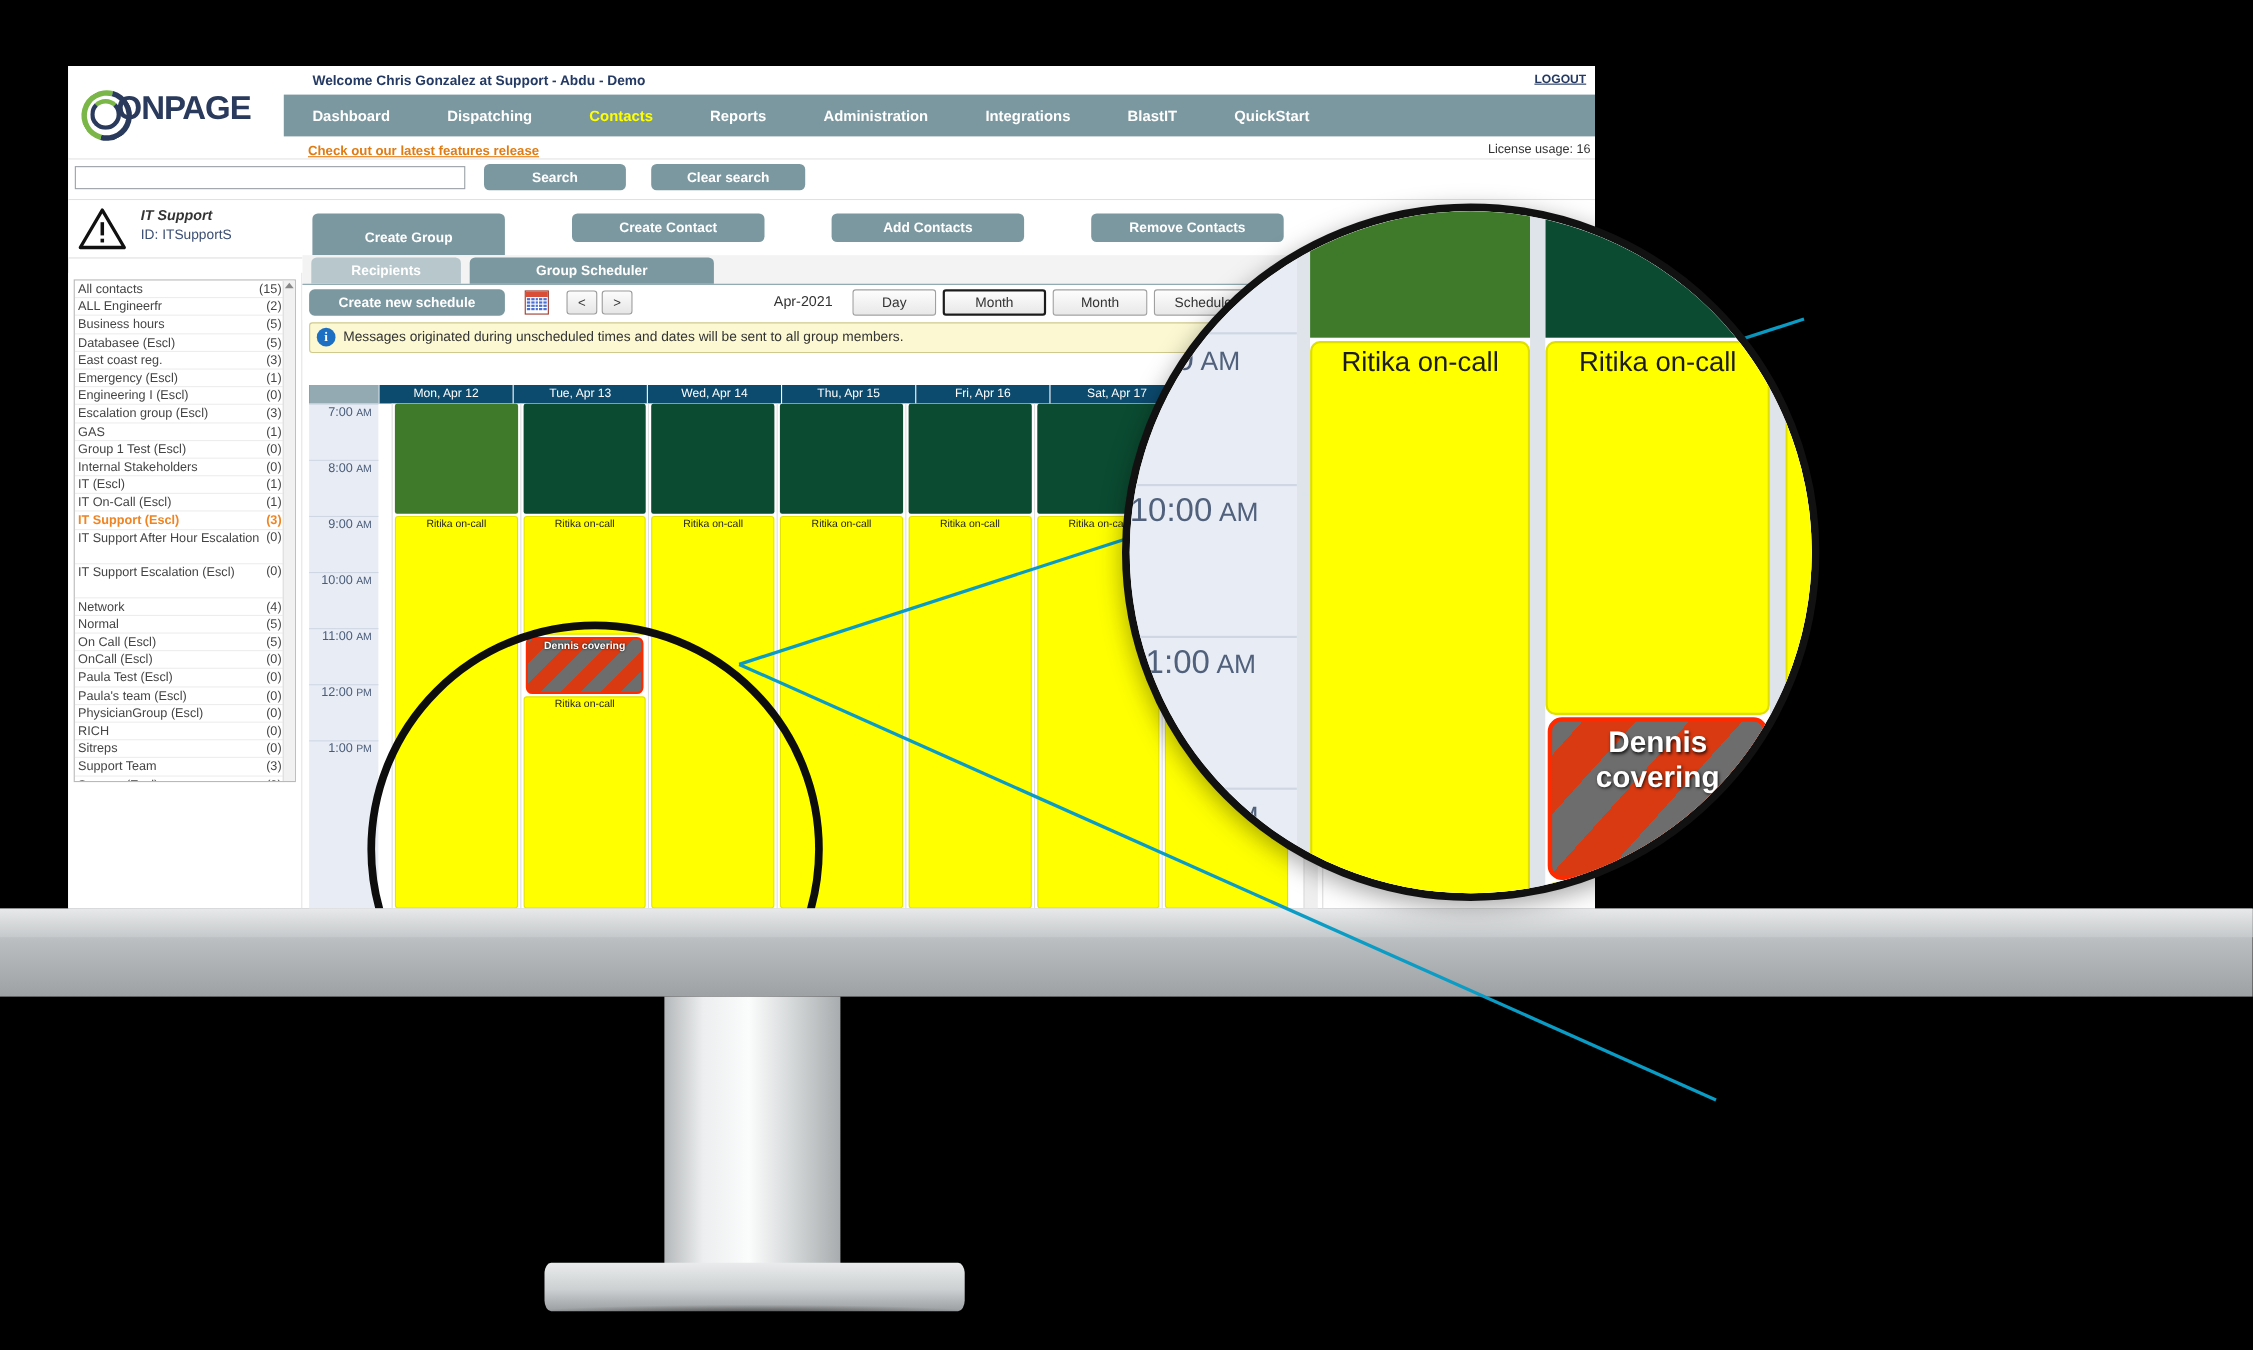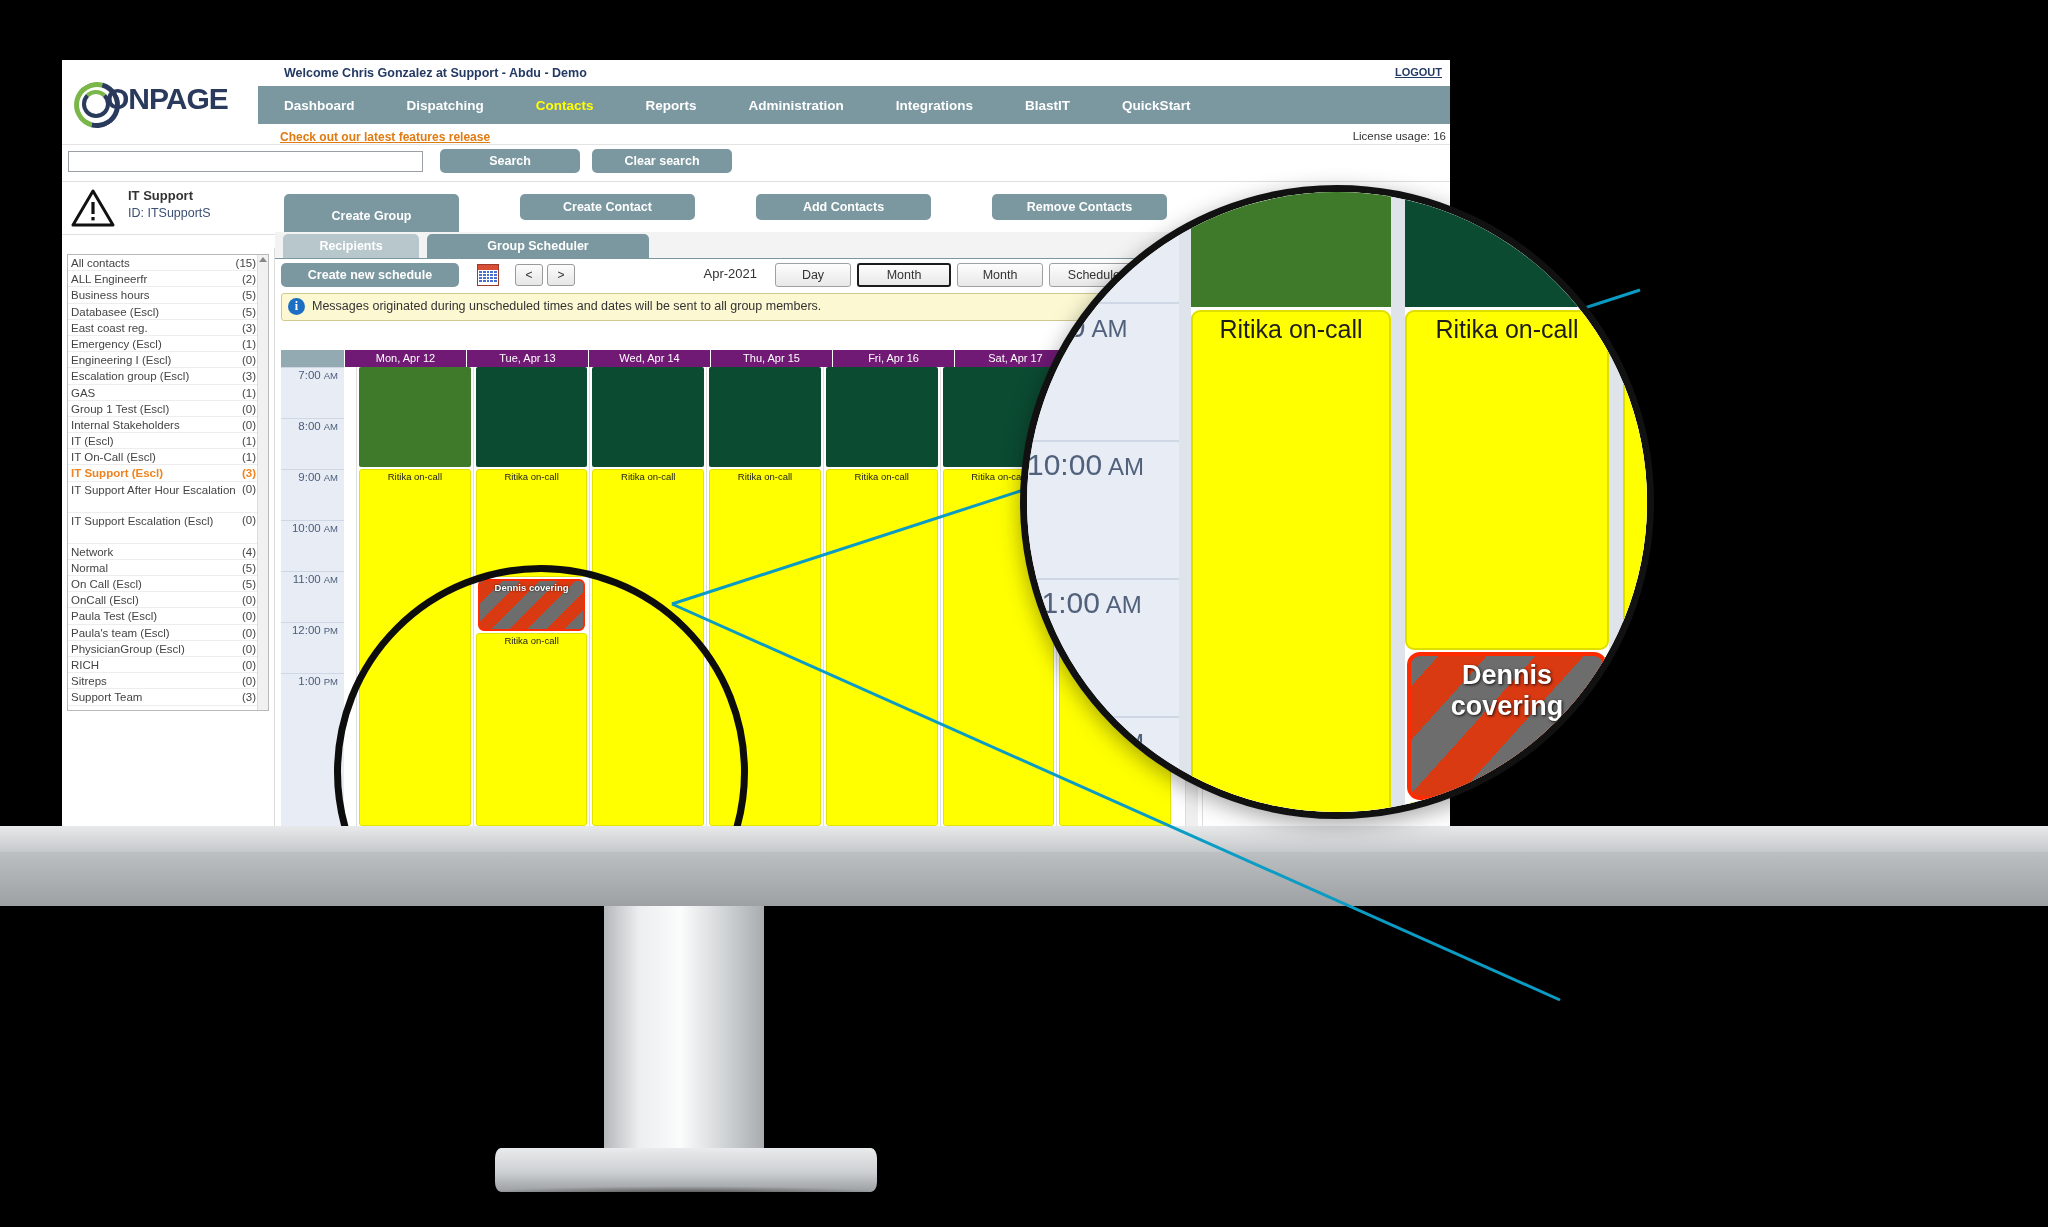--- a/index.html
+++ b/index.html
@@ -45,27 +45,27 @@
   .feat{position:absolute;left:218px;top:70px;font-size:12px;font-weight:bold;color:#e07b12;
      text-decoration:underline;cursor:pointer;}
   .license{position:absolute;right:4px;top:70px;font-size:11.5px;color:#333;}
 
   
   .searchbar{position:relative;height:36px;border-top:1px solid #e3e3e3;border-bottom:1px solid #dedede;background:#fff;}
   .search-input{position:absolute;left:6px;top:6px;width:355px;height:21px;border:1px solid #9aa0a6;
      background:#fff;font-size:12px;padding:0 4px;box-sizing:border-box;}
   .btn{background:#7b98a1;color:#fff;font-weight:bold;border:none;border-radius:5px;
      font-size:12.5px;cursor:pointer;font-family:"Liberation Sans",sans-serif;}
-  .btn-search{position:absolute;left:378px;top:4px;width:140px;height:24px;}
+  .btn-search{position:absolute;left:378px;top:4px;width:129px;height:24px;}
   .btn-clear{position:absolute;left:530px;top:4px;width:140px;height:24px;}
 
   
   .grouprow{position:relative;height:52px;border-bottom:1px solid #e0e0e0;background:#fff;}
   .warn{position:absolute;left:8px;top:6px;width:46px;height:40px;}
-  .grp-name{position:absolute;left:66px;top:6px;font-size:13px;font-weight:bold;color:#333;}
+  .grp-name{position:absolute;left:66px;top:6px;font-size:13px;font-weight:bold;color:#333;font-style:italic;}
   .grp-id{position:absolute;left:66px;top:24px;font-size:12.5px;color:#3c4f73;}
   .btn-cg{position:absolute;left:222px;top:12px;width:175px;height:43px;}
   .btn-cc{position:absolute;left:458px;top:12px;width:175px;height:26px;}
   .btn-ac{position:absolute;left:694px;top:12px;width:175px;height:26px;}
   .btn-rc{position:absolute;left:930px;top:12px;width:175px;height:26px;}
 
   
   .body{position:absolute;left:0;top:172px;right:0;bottom:0;}
   .sidebar{position:absolute;left:0;top:16px;width:212px;bottom:0;background:#fff;
      border-right:1px solid #dcdcdc;}
@@ -111,21 +111,21 @@
 
   .infobar{position:relative;margin:2px 6px 0 6px;height:26px;background:#fbf8d2;
      border:1px solid #cfc98e;border-radius:3px;}
   .infobar .ico{position:absolute;left:6px;top:4px;width:17px;height:17px;border-radius:50%;
      background:#1d6fc4;color:#fff;font-weight:bold;font-size:12px;text-align:center;line-height:17px;
      font-family:"Liberation Serif",serif;}
   .infobar .txt{position:absolute;left:30px;top:5px;font-size:12.5px;color:#333;}
 
   
   .cal{position:absolute;left:6px;top:118px;right:4px;bottom:0;}
-  .cal-head{position:relative;height:17px;background:#701a75;display:flex;}
+  .cal-head{position:relative;height:17px;background:#0c4a6e;display:flex;}
   .cal-head .corner{width:63px;flex:0 0 63px;background:#93aab2;}
   .cal-head .dh{flex:1;text-align:center;color:#fff;font-size:11px;line-height:17px;
      border-left:1px solid #fff;}
   .cal-grid{position:absolute;left:0;top:17px;right:0;bottom:0;background:#fff;display:flex;gap:12px;}
   .time-col{width:63px;flex:0 0 63px;background:#e8edf5;position:relative;}
   .time-lbl{position:absolute;right:6px;font-size:11.5px;color:#4a5c7a;white-space:nowrap;}
   .time-lbl .ap{font-size:9.5px;margin-left:3px;}
   .time-row-line{position:absolute;left:0;right:0;height:1px;background:#cfd7e4;}
   .day-col{flex:1;position:relative;border-left:1px solid #dfdfdf;background:#fff;}
   .blk-green{position:absolute;left:2px;right:2px;background:#0b4b32;border-radius:2px;}

